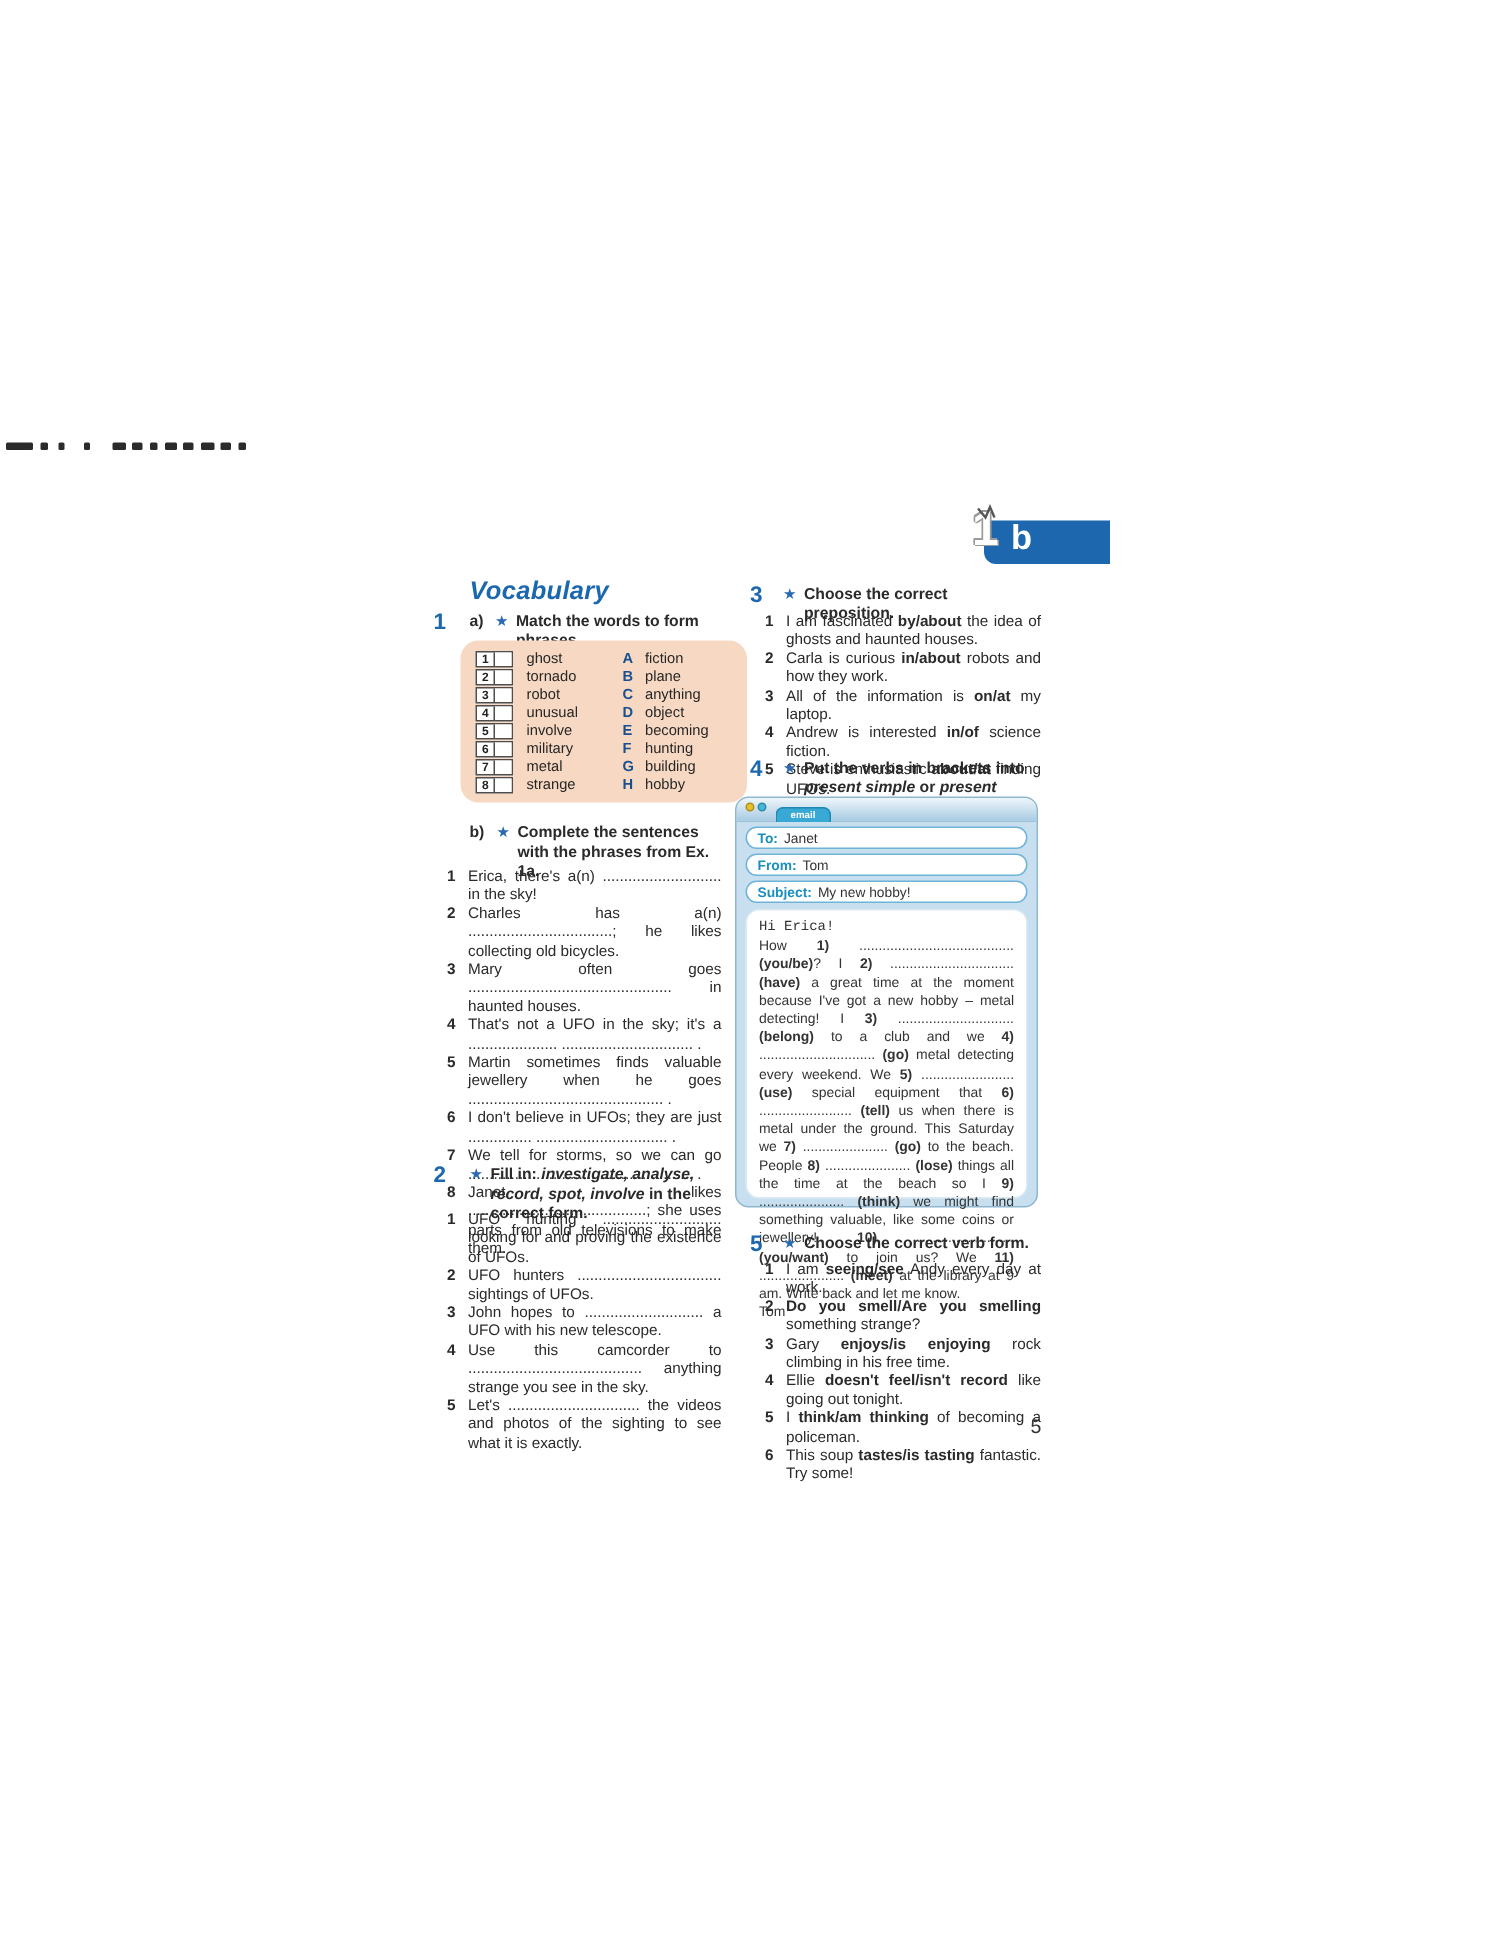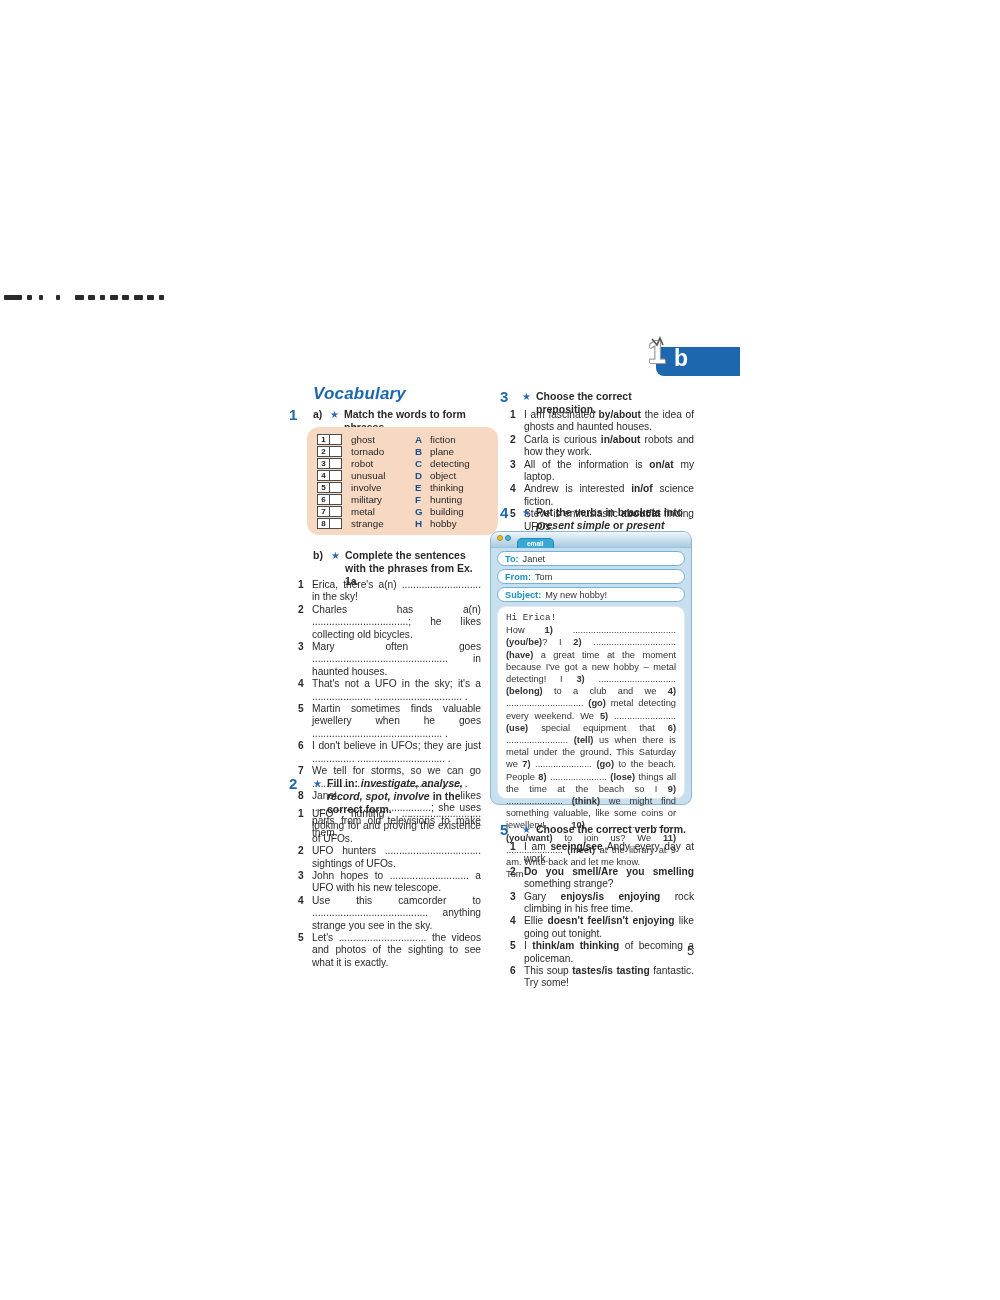--- a/index.html
+++ b/index.html
@@ -117,41 +117,41 @@
         <span class="mrword">plane</span>
       </div>
 
       <div class="mrow">
         <span class="numbox">
           <span class="ncell">3</span>
           <span class="acell"></span>
         </span>
         <span class="mword">robot</span>
         <span class="mletter">C</span>
-        <span class="mrword">detecting</span>
+        <span class="mrword">anything</span>
       </div>
 
       <div class="mrow">
         <span class="numbox">
           <span class="ncell">4</span>
           <span class="acell"></span>
         </span>
         <span class="mword">unusual</span>
         <span class="mletter">D</span>
         <span class="mrword">object</span>
       </div>
 
       <div class="mrow">
         <span class="numbox">
           <span class="ncell">5</span>
           <span class="acell"></span>
         </span>
         <span class="mword">involve</span>
         <span class="mletter">E</span>
-        <span class="mrword">thinking</span>
+        <span class="mrword">becoming</span>
       </div>
 
       <div class="mrow">
         <span class="numbox">
           <span class="ncell">6</span>
           <span class="acell"></span>
         </span>
         <span class="mword">military</span>
         <span class="mletter">F</span>
         <span class="mrword">hunting</span>
@@ -349,21 +349,21 @@
         <span class="itext"><b>Do you smell/Are you smelling</b> something strange?</span>
       </div>
 
       <div class="item">
         <span class="inum">3</span>
         <span class="itext">Gary <b>enjoys/is enjoying</b> rock climbing in his free time.</span>
       </div>
 
       <div class="item">
         <span class="inum">4</span>
-        <span class="itext">Ellie <b>doesn't feel/isn't enjoying</b> like going out tonight.</span>
+        <span class="itext">Ellie <b>doesn't feel/isn't record</b> like going out tonight.</span>
       </div>
 
       <div class="item">
         <span class="inum">5</span>
         <span class="itext">I <b>think/am thinking</b> of becoming a policeman.</span>
       </div>
 
       <div class="item">
         <span class="inum">6</span>
         <span class="itext">This soup <b>tastes/is tasting</b> fantastic. Try some!</span>

